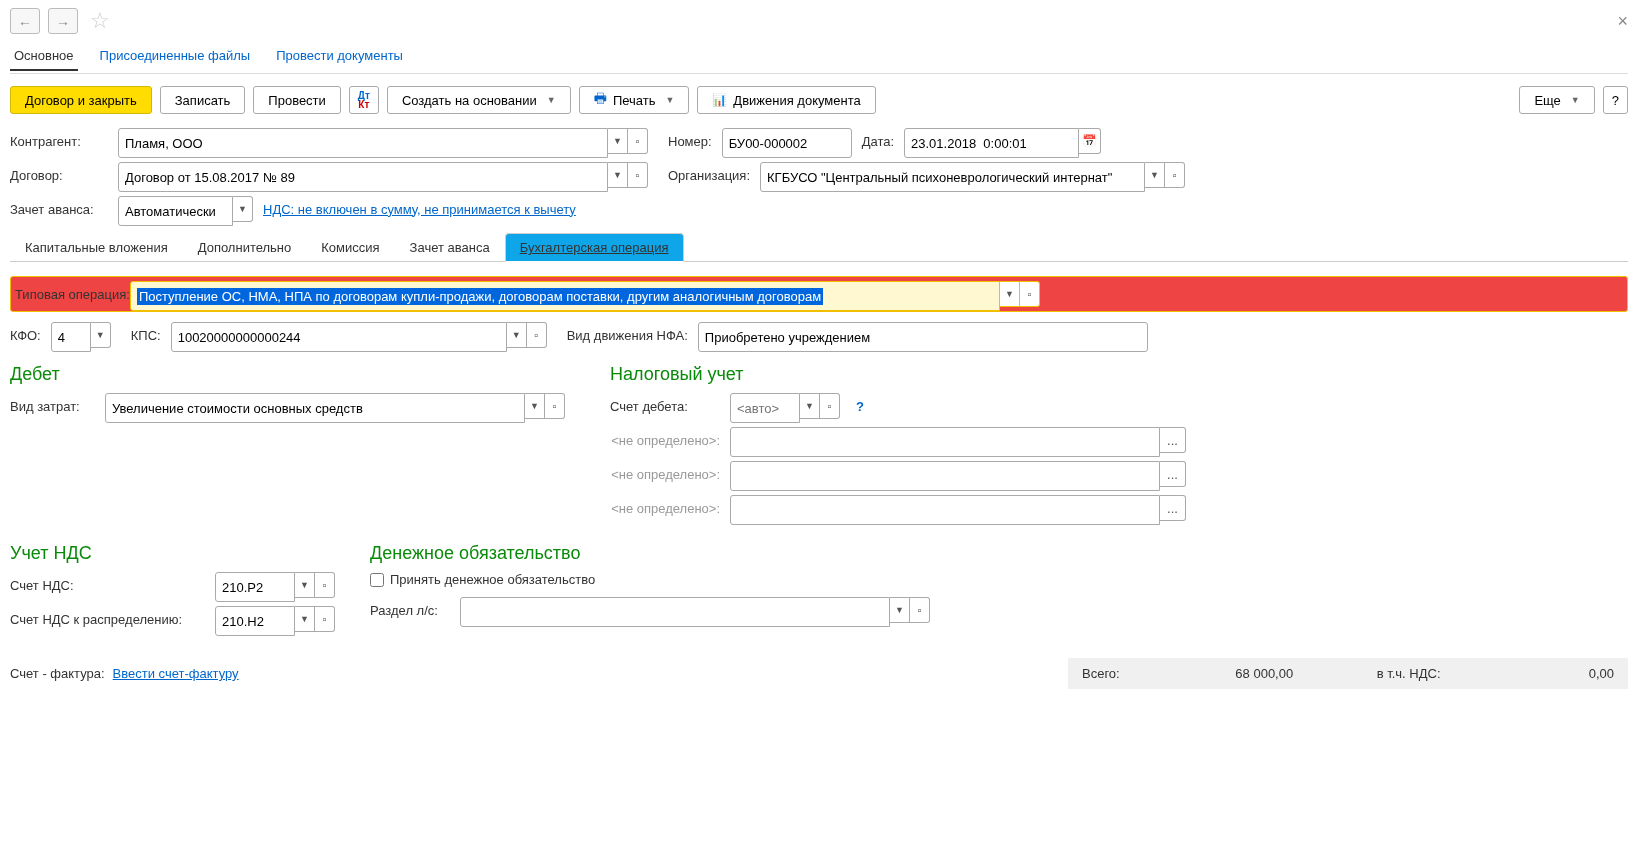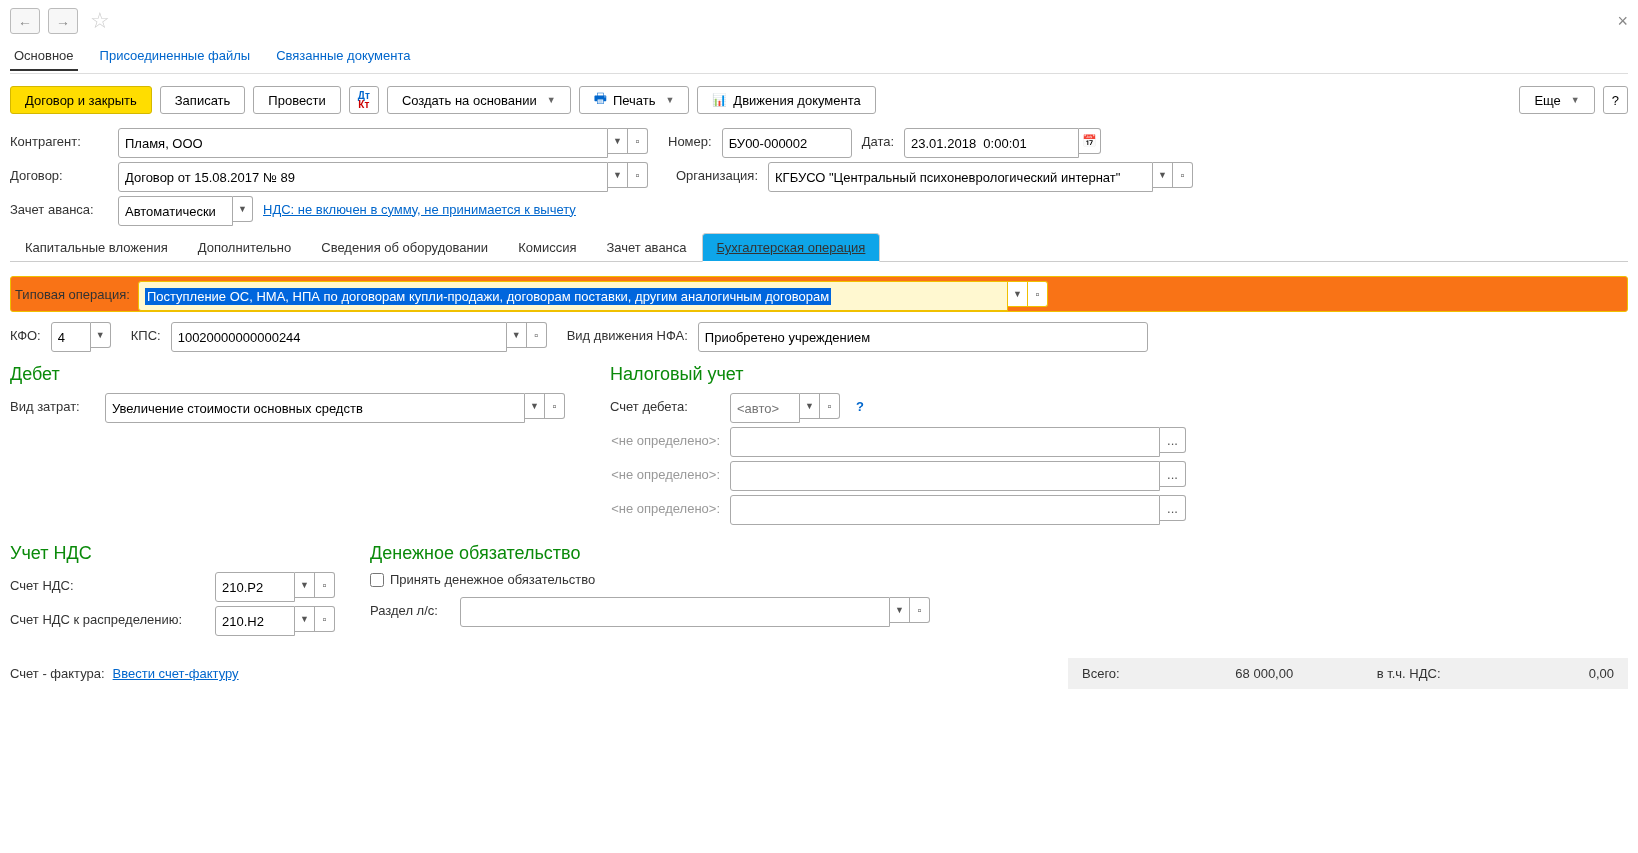--- a/index.html
+++ b/index.html
@@ -26,21 +26,21 @@
 .input-group { display: flex; align-items: stretch; height: 26px; }
 .input-group input, .input-group .inp { border: 1px solid #aaa; padding: 14px 6px; font-size: 13px; background: #fff; border-radius: 3px 0 0 3px; }
 .input-group .sel-btn { width: 20px; border: 1px solid #aaa; border-left: none; background: #fff; cursor: pointer; font-size: 9px; color: #555; display: flex; align-items: center; justify-content: center; }
 .input-group .open-btn { width: 20px; border: 1px solid #aaa; border-left: none; background: #fff; cursor: pointer; font-size: 11px; color: #555; border-radius: 0 3px 3px 0; display: flex; align-items: center; justify-content: center; }
 .input-group .cal-btn { width: 22px; border: 1px solid #aaa; border-left: none; background: #fff; cursor: pointer; font-size: 12px; color: #555; border-radius: 0 3px 3px 0; display: flex; align-items: center; justify-content: center; }
 .input-group .dots-btn { width: 26px; border: 1px solid #aaa; border-left: none; background: #fff; cursor: pointer; font-size: 13px; color: #555; border-radius: 0 3px 3px 0; display: flex; align-items: center; justify-content: center; }
 .link { color: #0066cc; text-decoration: underline; cursor: pointer; }
 .sub-tabs { display: flex; border-bottom: 1px solid #ccc; margin: 10px 0 14px 0; }
 .sub-tab { padding: 6px 14px; border: 1px solid transparent; cursor: pointer; position: relative; bottom: -1px; border-radius: 4px 4px 0 0; }
 .sub-tab.active { border-color: #ccc; border-bottom: 1px solid #fff; background: #0ea5e9; text-decoration: underline; }
-.highlighted-row { background: #f97316; border: 1px solid #f0c000; padding: 4px; border-radius: 3px; display: flex; align-items: center; gap: 8px; margin-bottom: 10px; text-align: right; }
+.highlighted-row { background: #ef4444; border: 1px solid #f0c000; padding: 4px; border-radius: 3px; display: flex; align-items: center; margin-bottom: 10px; text-align: right; }
 .highlighted-row .input-group { flex: 1; }
 .highlighted-row .input-group .inp { border-color: #f0c000; background: #fff8d0; }
 .selected-text { background: #0066dd; color: #fff; padding: 1px 2px; }
 .section-title { color: #0a8a0a; font-size: 18px; margin: 8px 0 8px 0; }
 .two-col { display: flex; gap: 20px; }
 .col { flex: 0 0 auto; }
 .help-icon { color: #0066cc; font-weight: bold; cursor: pointer; margin-left: 6px; }
 .checkbox-row { display: flex; align-items: center; gap: 6px; margin-bottom: 10px; }
 .checkbox-row input[type=checkbox] { width: 14px; height: 14px; }
 .footer-row { display: flex; align-items: center; gap: 8px; padding: 10px 10px 8px 10px; }
@@ -59,21 +59,21 @@
   <div class="top-nav">
     <div class="nav-btn">←</div>
     <div class="nav-btn">→</div>
     <span class="star-icon">☆</span>
     <span class="close-x">×</span>
   </div>
 
   <div class="nav-tabs">
     <div class="nav-tab active">Основное</div>
     <div class="nav-tab">Присоединенные файлы</div>
-    <div class="nav-tab">Связанные документа</div>
+    <div class="nav-tab">Провести документы</div>
   </div>
 
   <div class="toolbar">
     <button class="btn primary">Договор и закрыть</button>
     <button class="btn">Записать</button>
     <button class="btn">Провести</button>
     <button class="btn icon-only">
         <span class="dtkt"><span class="dt">Дт</span><br>Кт</span>
       </button>
     <button class="btn">
@@ -115,41 +115,40 @@
     </div>
   </div>
 
   <div class="form-row">
     <span class="label" style="width:98px">Договор:</span>
     <div class="input-group">
       <input type="text" style="width: 490px;" value="Договор от 15.08.2017 № 89">
       <div class="sel-btn">▼</div>
       <div class="open-btn">▫</div>
     </div>
-    <span class="label" style="margin-left:18px">Организация:</span>
+    <span class="label" style="margin-left:10px">Организация:</span>
     <div class="input-group">
       <input type="text" style="width: 385px;" value="КГБУСО &quot;Центральный психоневрологический интернат&quot;">
       <div class="sel-btn">▼</div>
       <div class="open-btn">▫</div>
     </div>
   </div>
 
   <div class="form-row">
     <span class="label" style="width:98px">Зачет аванса:</span>
     <div class="input-group">
       <input type="text" style="width: 115px;" value="Автоматически">
       <div class="sel-btn" style="border-radius:0 3px 3px 0">▼</div>
     </div>
     <span class="link">НДС: не включен в сумму, не принимается к вычету</span>
   </div>
 
   <div class="sub-tabs">
     <div class="sub-tab">Капитальные вложения</div>
     <div class="sub-tab">Дополнительно</div>
-    <div class="sub-tab">Сведения об оборудовании</div>
     <div class="sub-tab">Комиссия</div>
     <div class="sub-tab">Зачет аванса</div>
     <div class="sub-tab active">Бухгалтерская операция</div>
   </div>
 
   <div class="highlighted-row">
     <span class="label">Типовая операция:</span>
     <div class="input-group" style="flex:0 0 auto">
       <div class="inp" style="width:870px;display:flex;align-items:center">
           <span class="selected-text">Поступление ОС, НМА, НПА по договорам купли-продажи, договорам поставки, другим аналогичным договорам</span>

